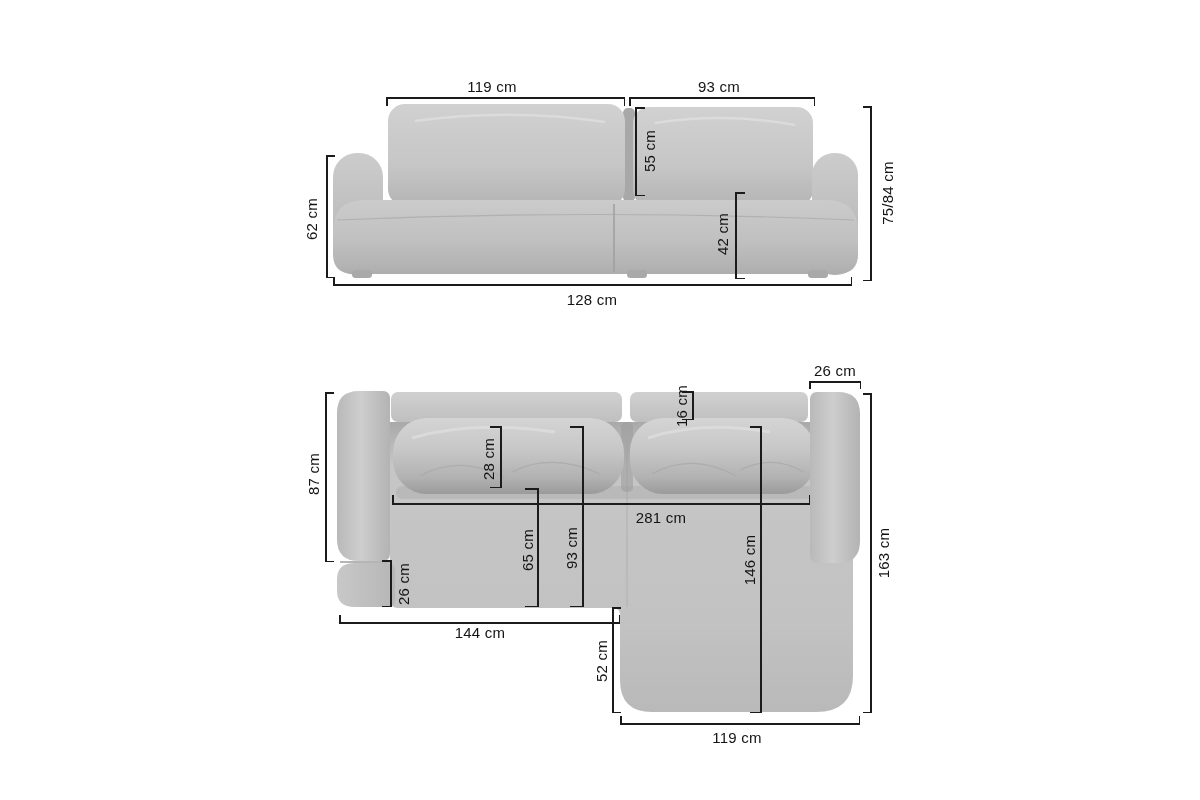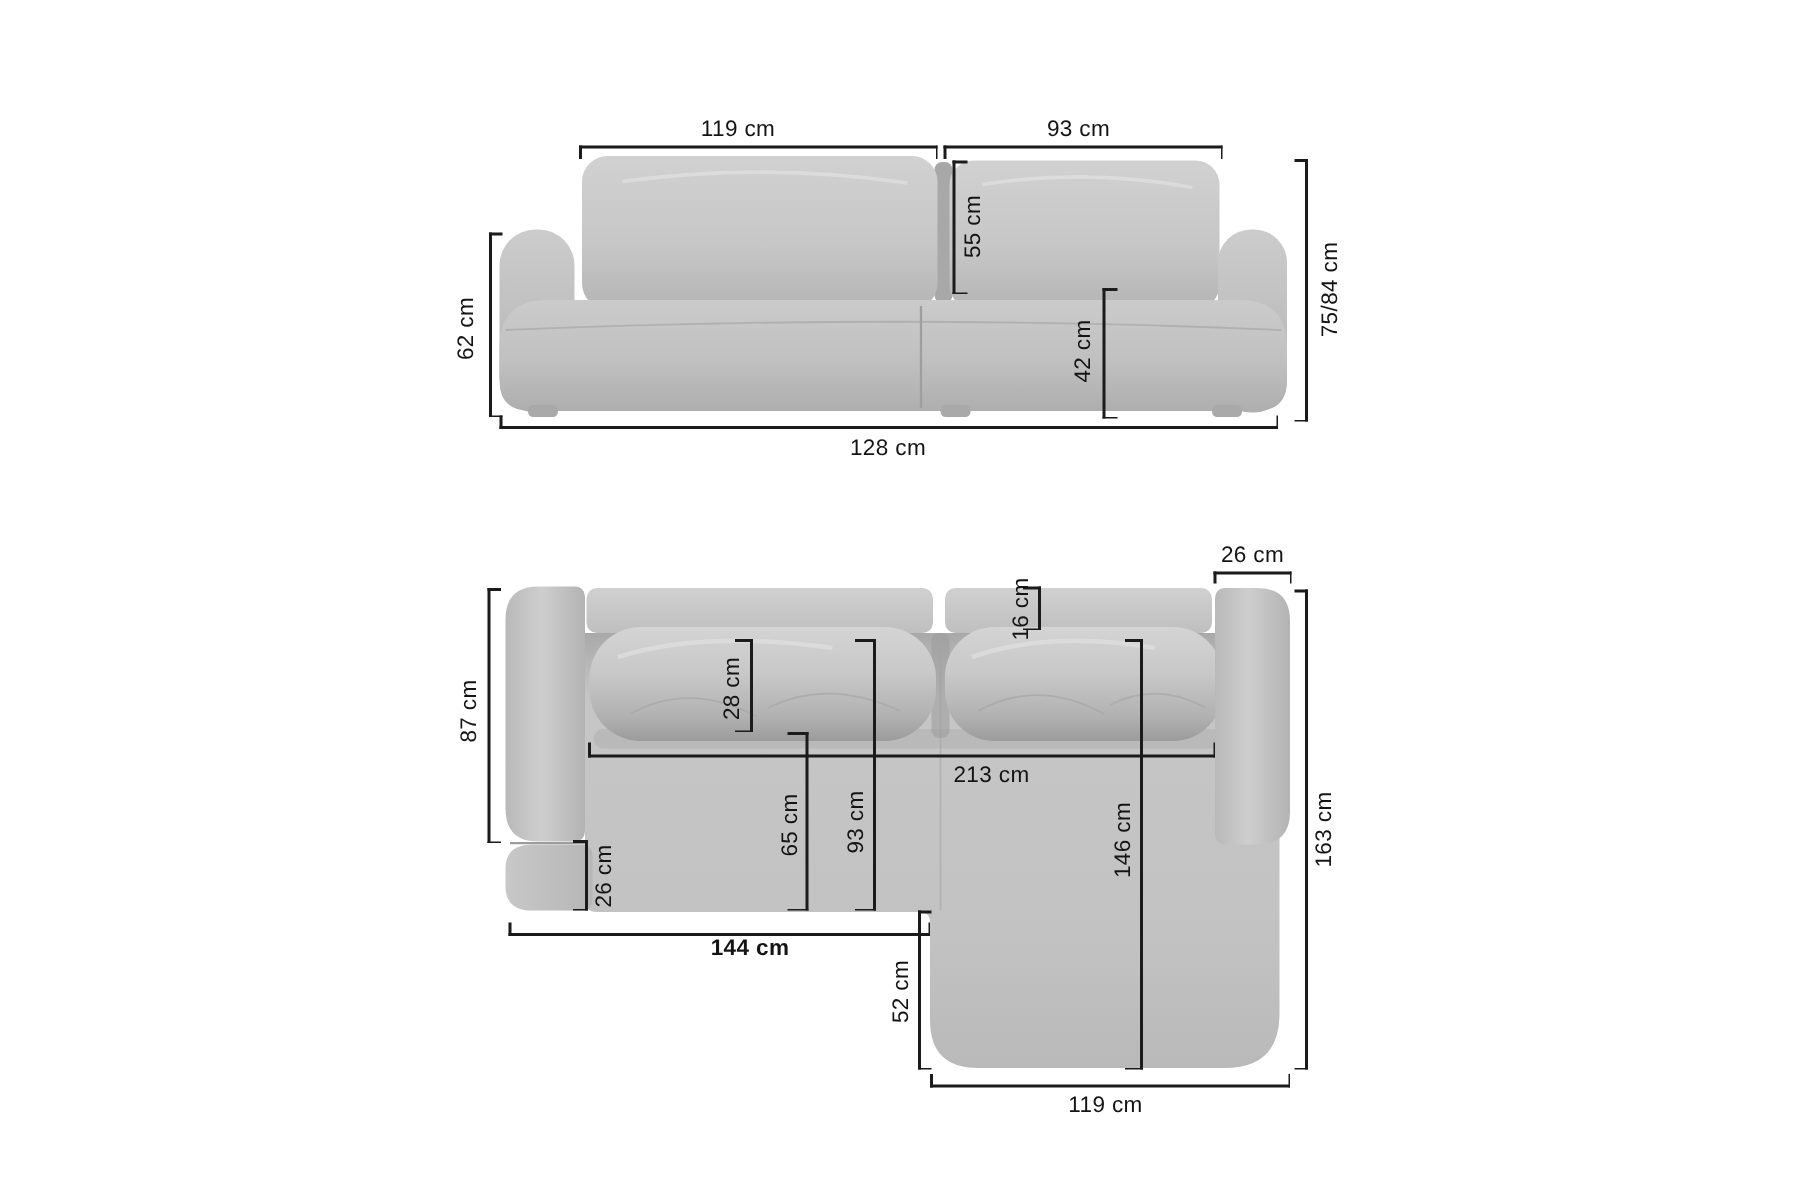--- a/index.html
+++ b/index.html
@@ -147,24 +147,24 @@
     <div class="dim v tl" style="left:390px;top:560px;height:47px;--tk:10px;"></div>
     <div class="dim h tu" style="left:339px;top:622px;width:281px;"></div>
     <div class="dim v tr" style="left:612px;top:607px;height:106px;"></div>
     <div class="dim v tl" style="left:870px;top:393px;height:320px;"></div>
     <div class="dim h tu" style="left:620px;top:723px;width:240px;"></div>
 
     <span class="dlabel" style="left:835px;top:370px;">26 cm</span>
     <span class="dlabel rot" style="left:681px;top:406px;">16 cm</span>
     <span class="dlabel rot" style="left:313px;top:474px;">87 cm</span>
     <span class="dlabel rot" style="left:488px;top:459px;">28 cm</span>
-    <span class="dlabel" style="left:661px;top:517px;">213 cm</span>
+    <span class="dlabel" style="left:661px;top:517px;">281 cm</span>
     <span class="dlabel rot" style="left:527px;top:550px;">65 cm</span>
     <span class="dlabel rot" style="left:571px;top:548px;">93 cm</span>
     <span class="dlabel rot" style="left:749px;top:560px;">146 cm</span>
     <span class="dlabel rot" style="left:403px;top:584px;">26 cm</span>
-    <span class="dlabel" style="left:500px;top:632px;font-weight:bold;">144 cm</span>
+    <span class="dlabel" style="left:480px;top:632px;">144 cm</span>
     <span class="dlabel rot" style="left:601px;top:661px;">52 cm</span>
     <span class="dlabel rot" style="left:883px;top:553px;">163 cm</span>
     <span class="dlabel" style="left:737px;top:737px;">119 cm</span>
   </div>
 
 </div>
 
 </body></html>

